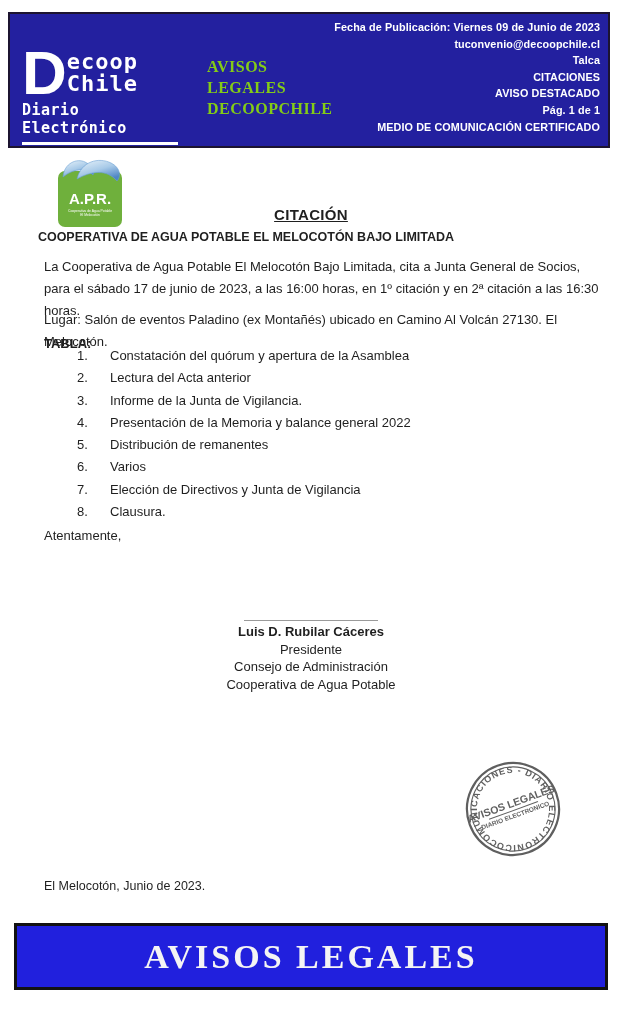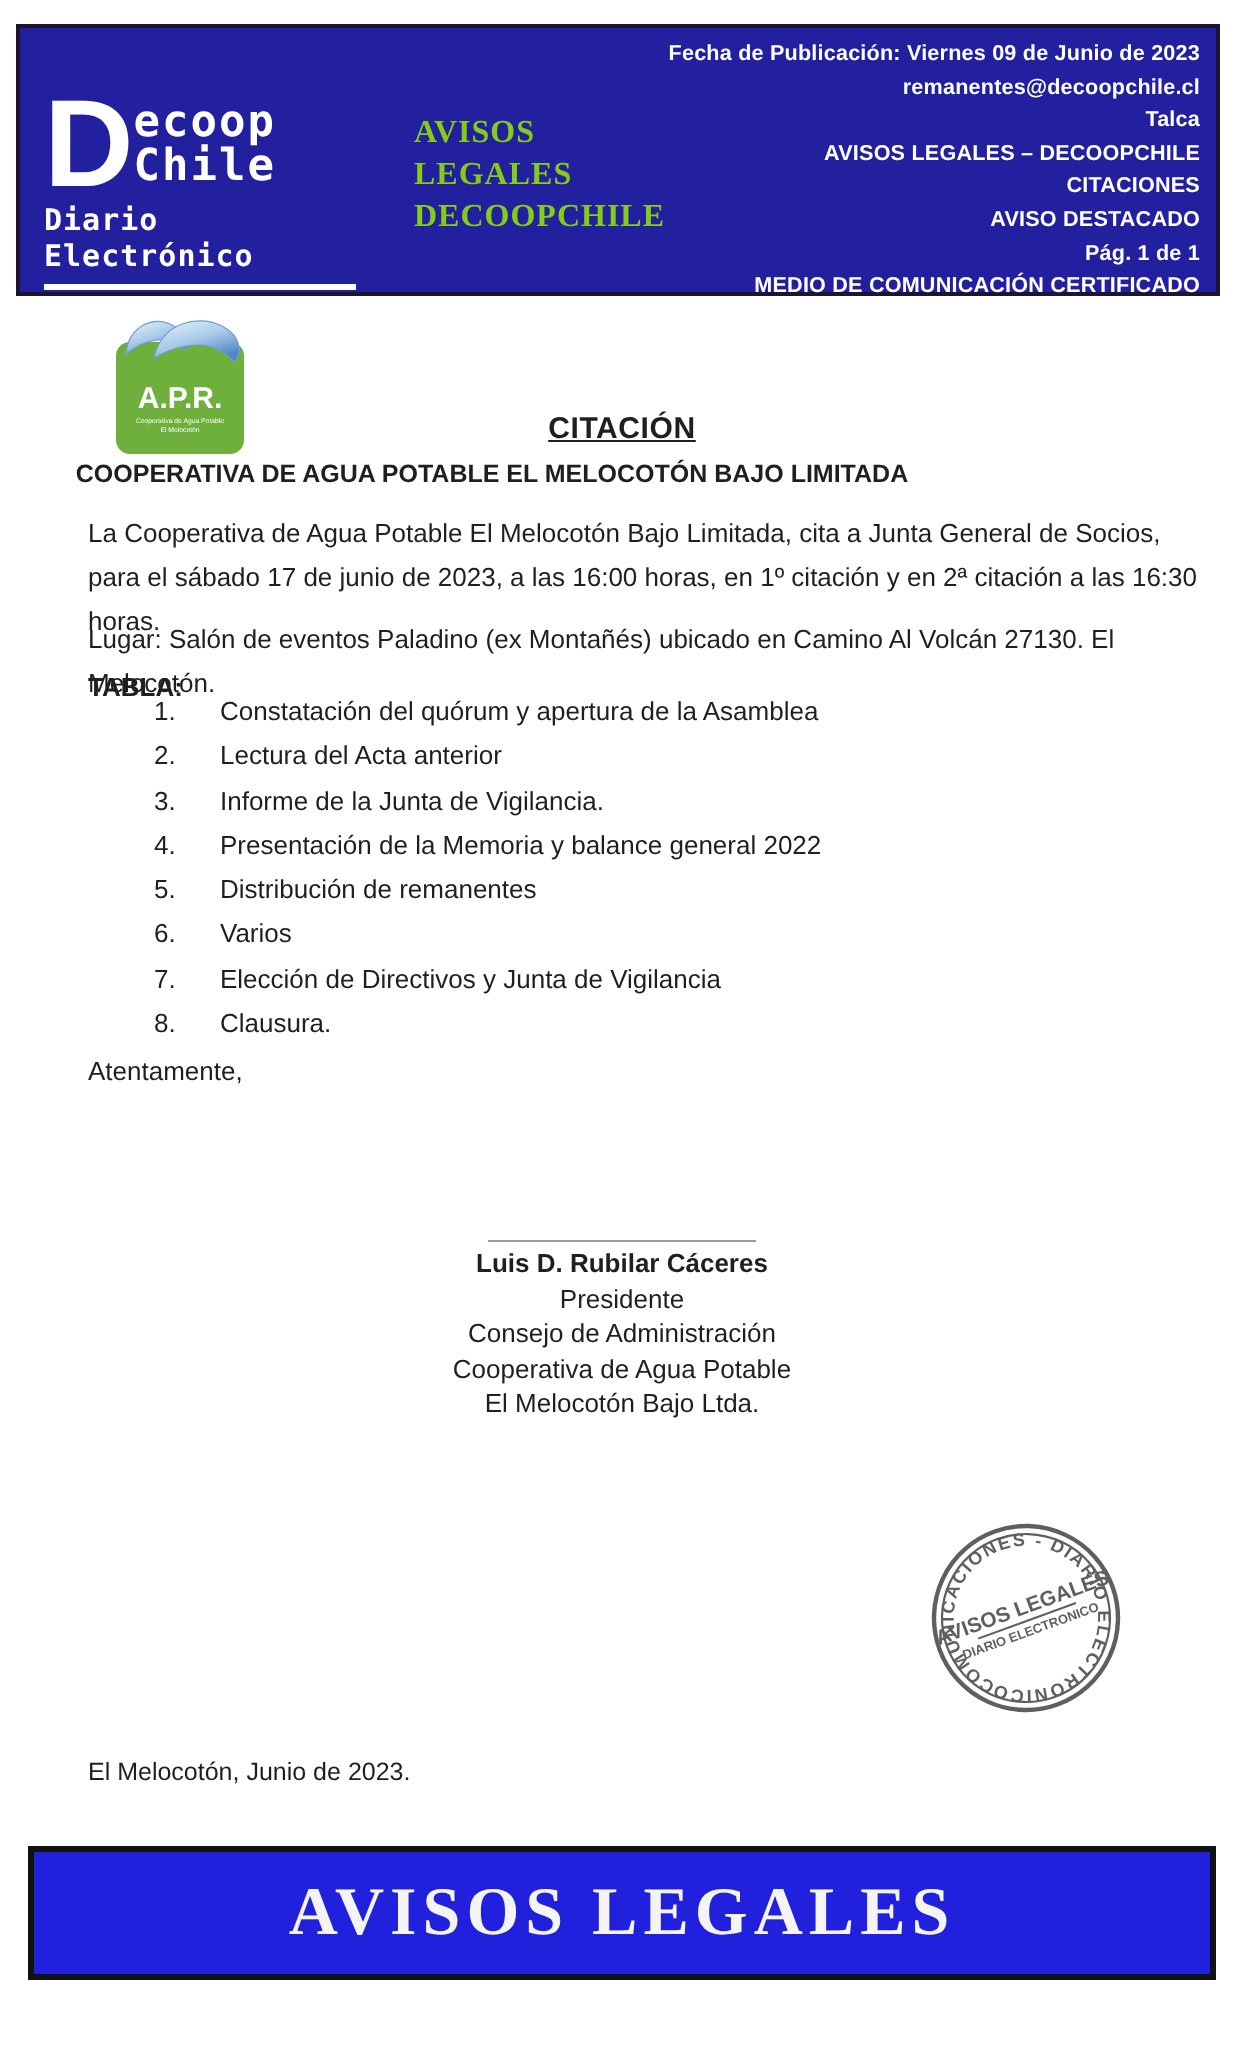--- a/index.html
+++ b/index.html
@@ -76,23 +76,22 @@
       <div class="logo-sub">Diario Electrónico</div>
       <div class="logo-motto">"Difusores de la Economía Social"</div>
     </div>
     <div class="masthead">
       <div>AVISOS</div>
       <div>LEGALES</div>
       <div>DECOOPCHILE</div>
     </div>
     <div class="header-meta">
       <div>Fecha de Publicación: Viernes 09 de Junio de 2023</div>
-      <div>remanentes@decoopchile.cl</div>
+      <div>tuconvenio@decoopchile.cl</div>
       <div>Talca</div>
-      <div>AVISOS LEGALES – DECOOPCHILE</div>
       <div>CITACIONES</div>
       <div>AVISO DESTACADO</div>
       <div>Pág. 1 de 1</div>
       <div>MEDIO DE COMUNICACIÓN CERTIFICADO</div>
     </div>
   </div>
 
   <svg class="apr-logo" viewBox="0 0 72 76">
     <defs>
       <linearGradient id="dropGrad" x1="0" y1="0" x2="0.6" y2="1">
@@ -151,21 +150,20 @@
   </div>
 
   <div class="closing">Atentamente,</div>
 
   <div class="sig-block">
     <div class="sig-line"></div>
     <div class="sig-name">Luis D. Rubilar Cáceres</div>
     <div>Presidente</div>
     <div>Consejo de Administración</div>
     <div>Cooperativa de Agua Potable</div>
-    <div>El Melocotón Bajo Ltda.</div>
   </div>
 
   <svg class="stamp" viewBox="0 0 110 110">
     <defs>
       <path id="ringPath" d="M29.5,80.5 A36,36 0 1,1 80.5,29.5 A36,36 0 1,1 29.5,80.5"></path>
     </defs>
     <circle cx="55" cy="55" r="46" fill="none" stroke="#4a4a4a" stroke-width="2.2"></circle>
     <circle cx="55" cy="55" r="42" fill="none" stroke="#4a4a4a" stroke-width="1.1"></circle>
     <text fill="#4a4a4a" font-family="Liberation Sans, sans-serif" font-size="9" font-weight="bold" letter-spacing="1">
       <textPath href="#ringPath">COMUNICACIONES - DIARIO ELECTRONICO</textPath>

